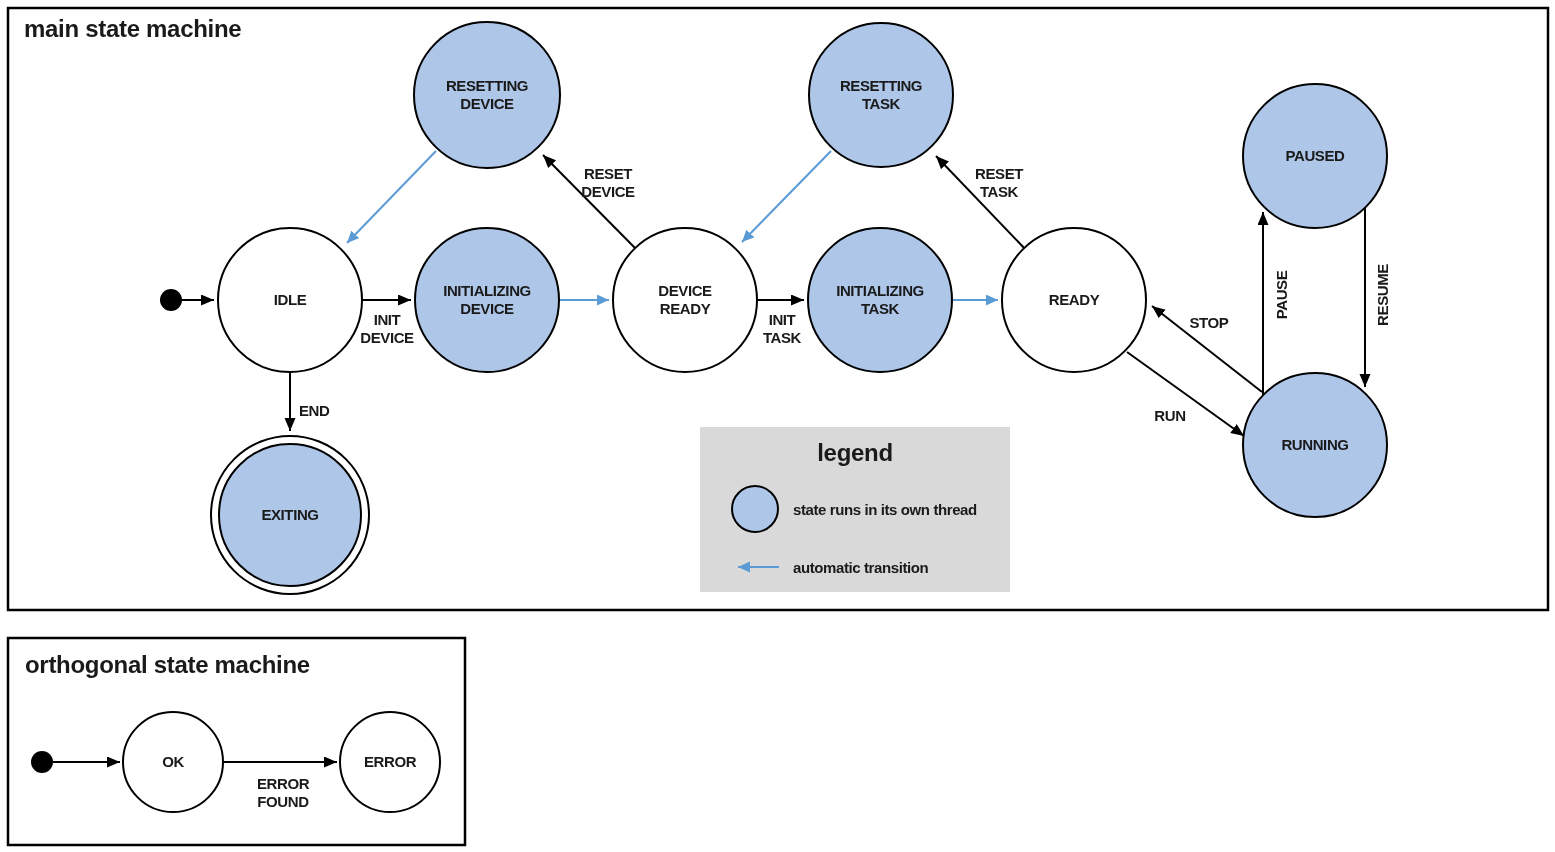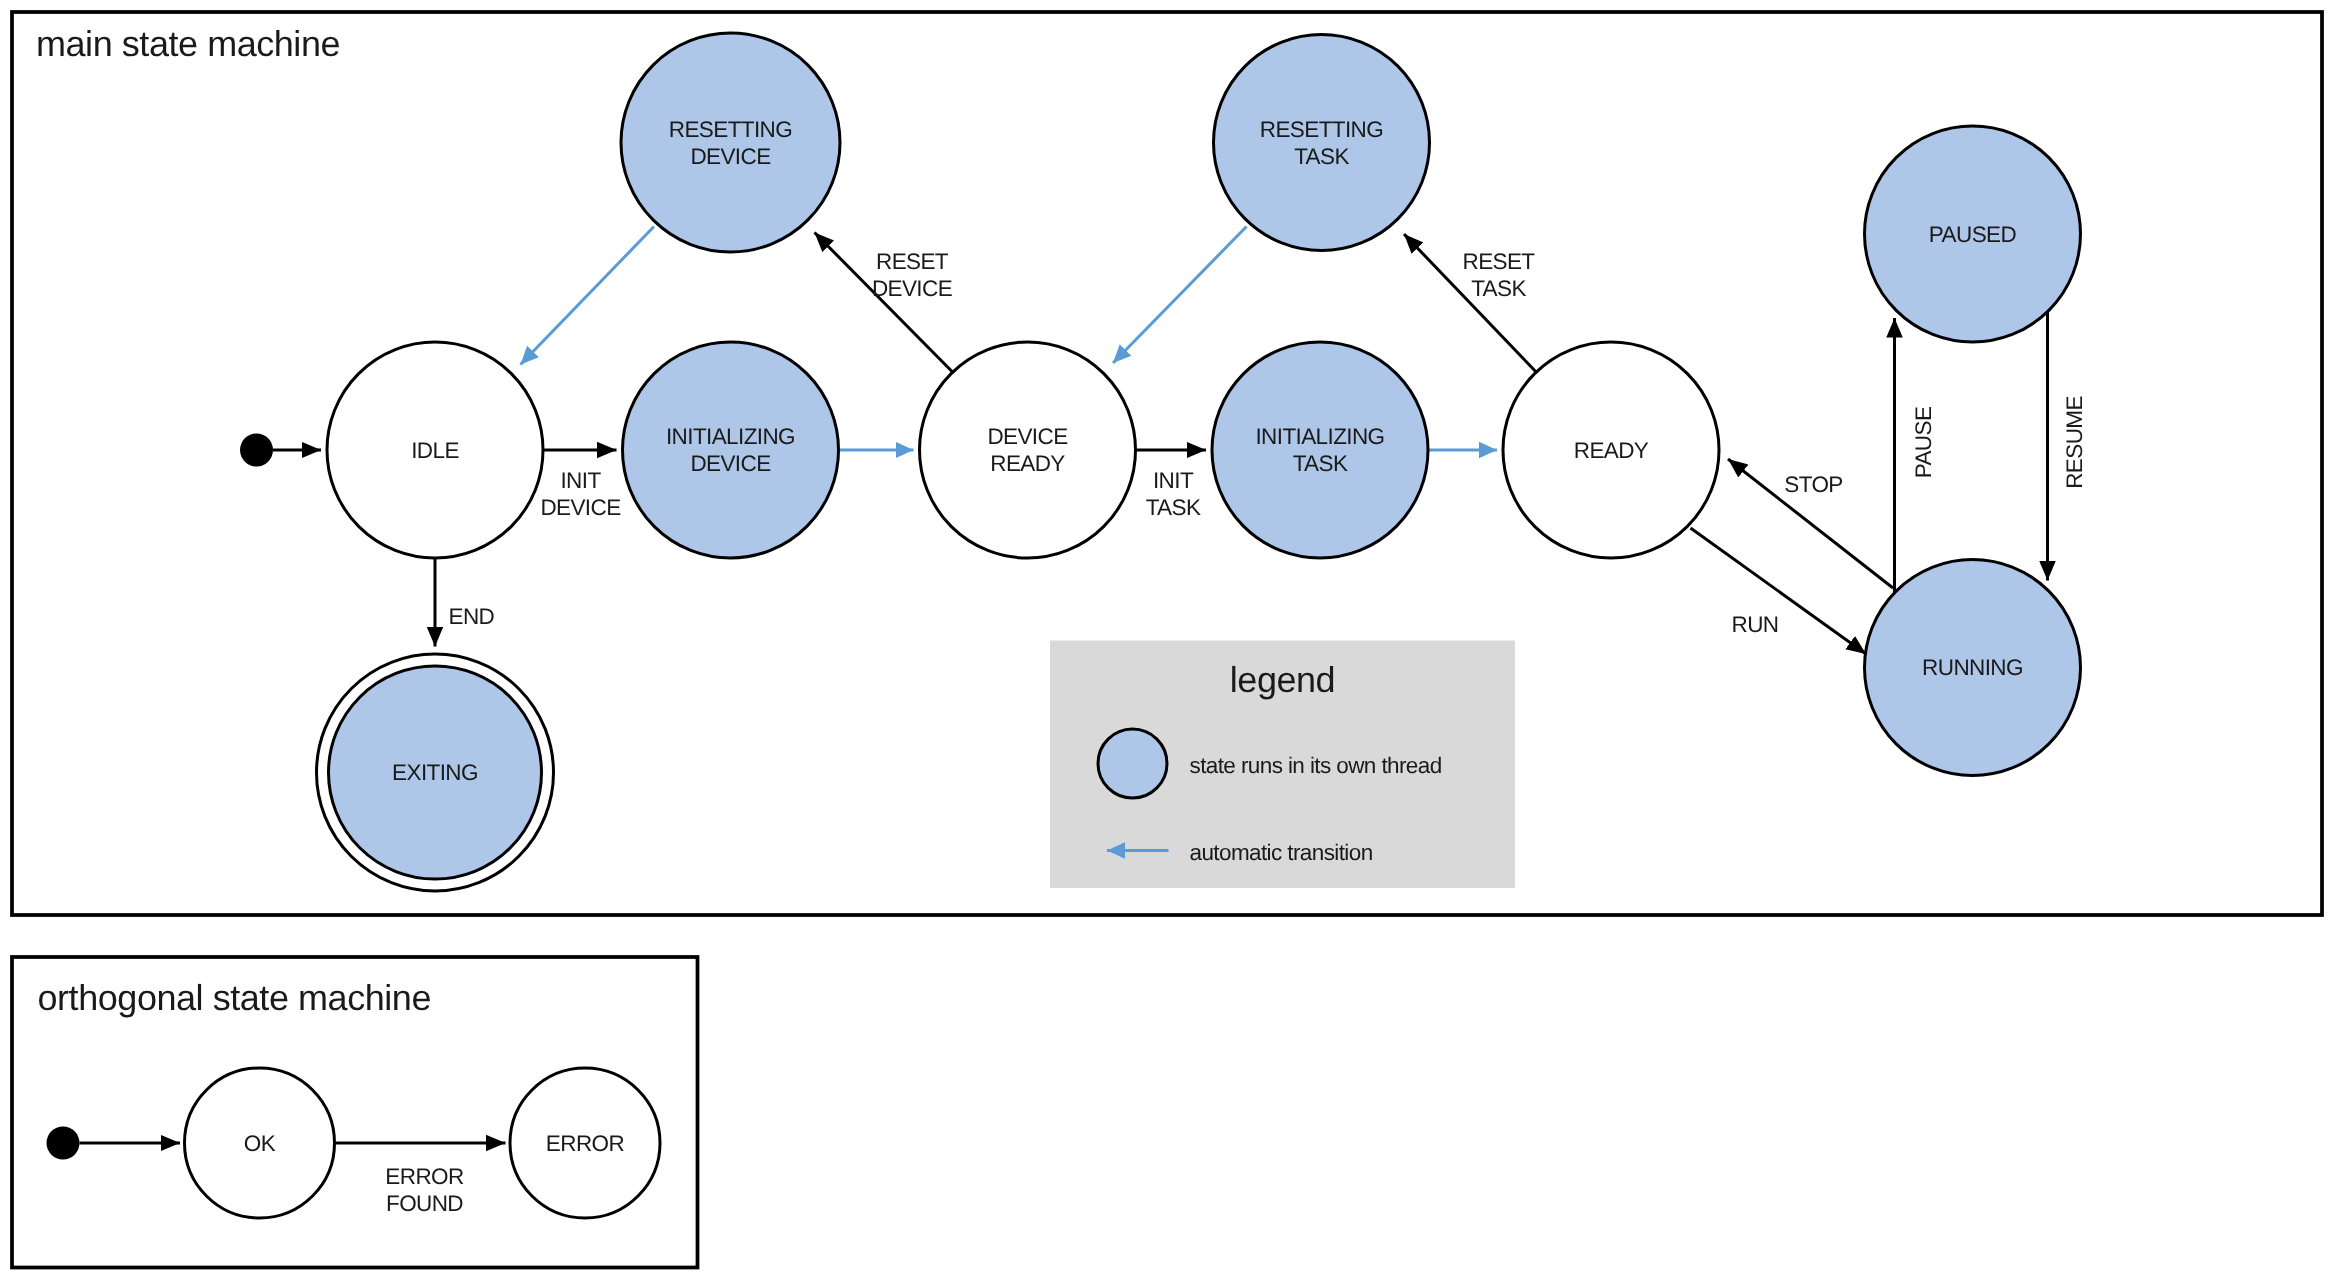--- a/index.html
+++ b/index.html
@@ -1,16 +1,16 @@
 <!DOCTYPE html>
 <html><head>
 <meta charset="utf-8">
 <style>
   html, body { margin: 0; padding: 0; background: #ffffff; }
-  .canvas { position: relative; width: 1546px; height: 852px; background: #ffffff; }
+  .canvas { position: relative; width: 1546px; height: 852px; background: #ffffff; font-weight: bold; }
   svg { display: block; }
   text {
     font-family: "Liberation Sans", sans-serif;
     fill: #1a1a1a;
   }
   .lbl      { font-size: 15px; letter-spacing: -0.4px; text-anchor: middle; }
   .lbl-start{ font-size: 15px; letter-spacing: -0.4px; text-anchor: start; }
   .box-title{ font-size: 24px; letter-spacing: -0.3px; text-anchor: start; }
   .legend-title { font-size: 24px; letter-spacing: -0.3px; text-anchor: middle; }
   .frame   { fill: #ffffff; stroke: #000000; stroke-width: 2.5; }

